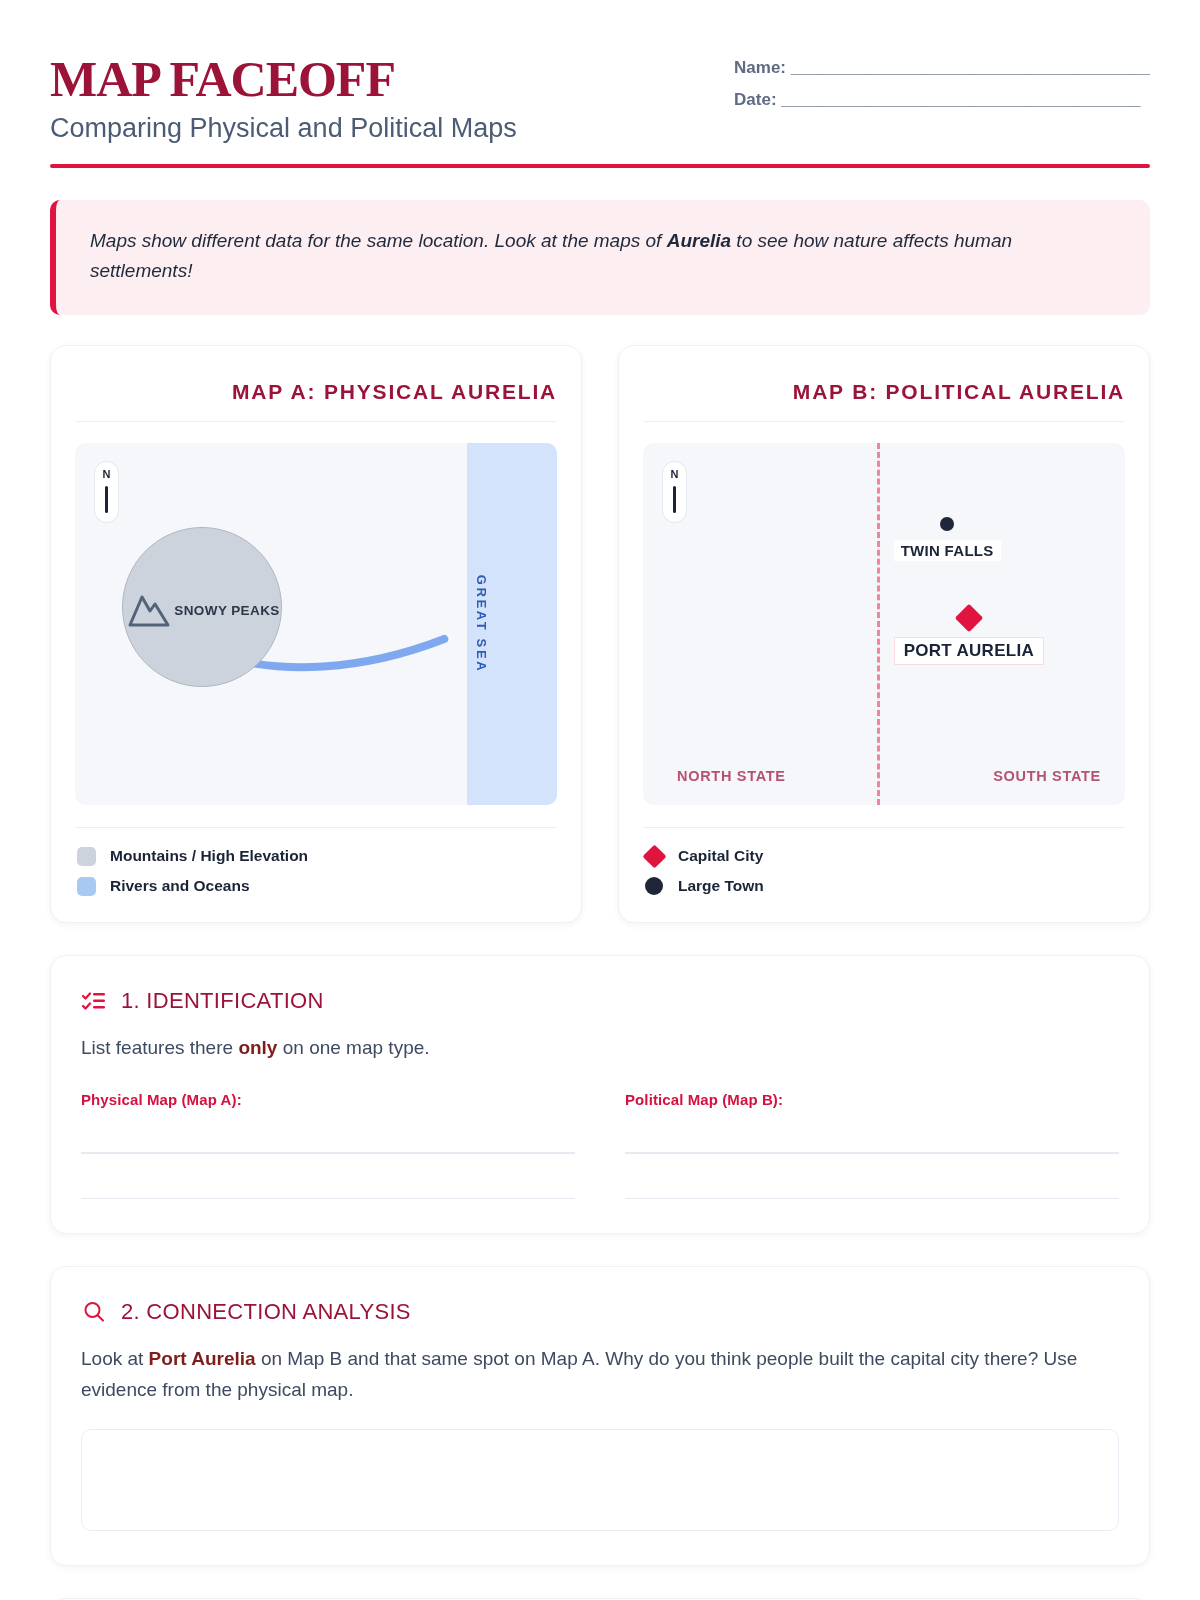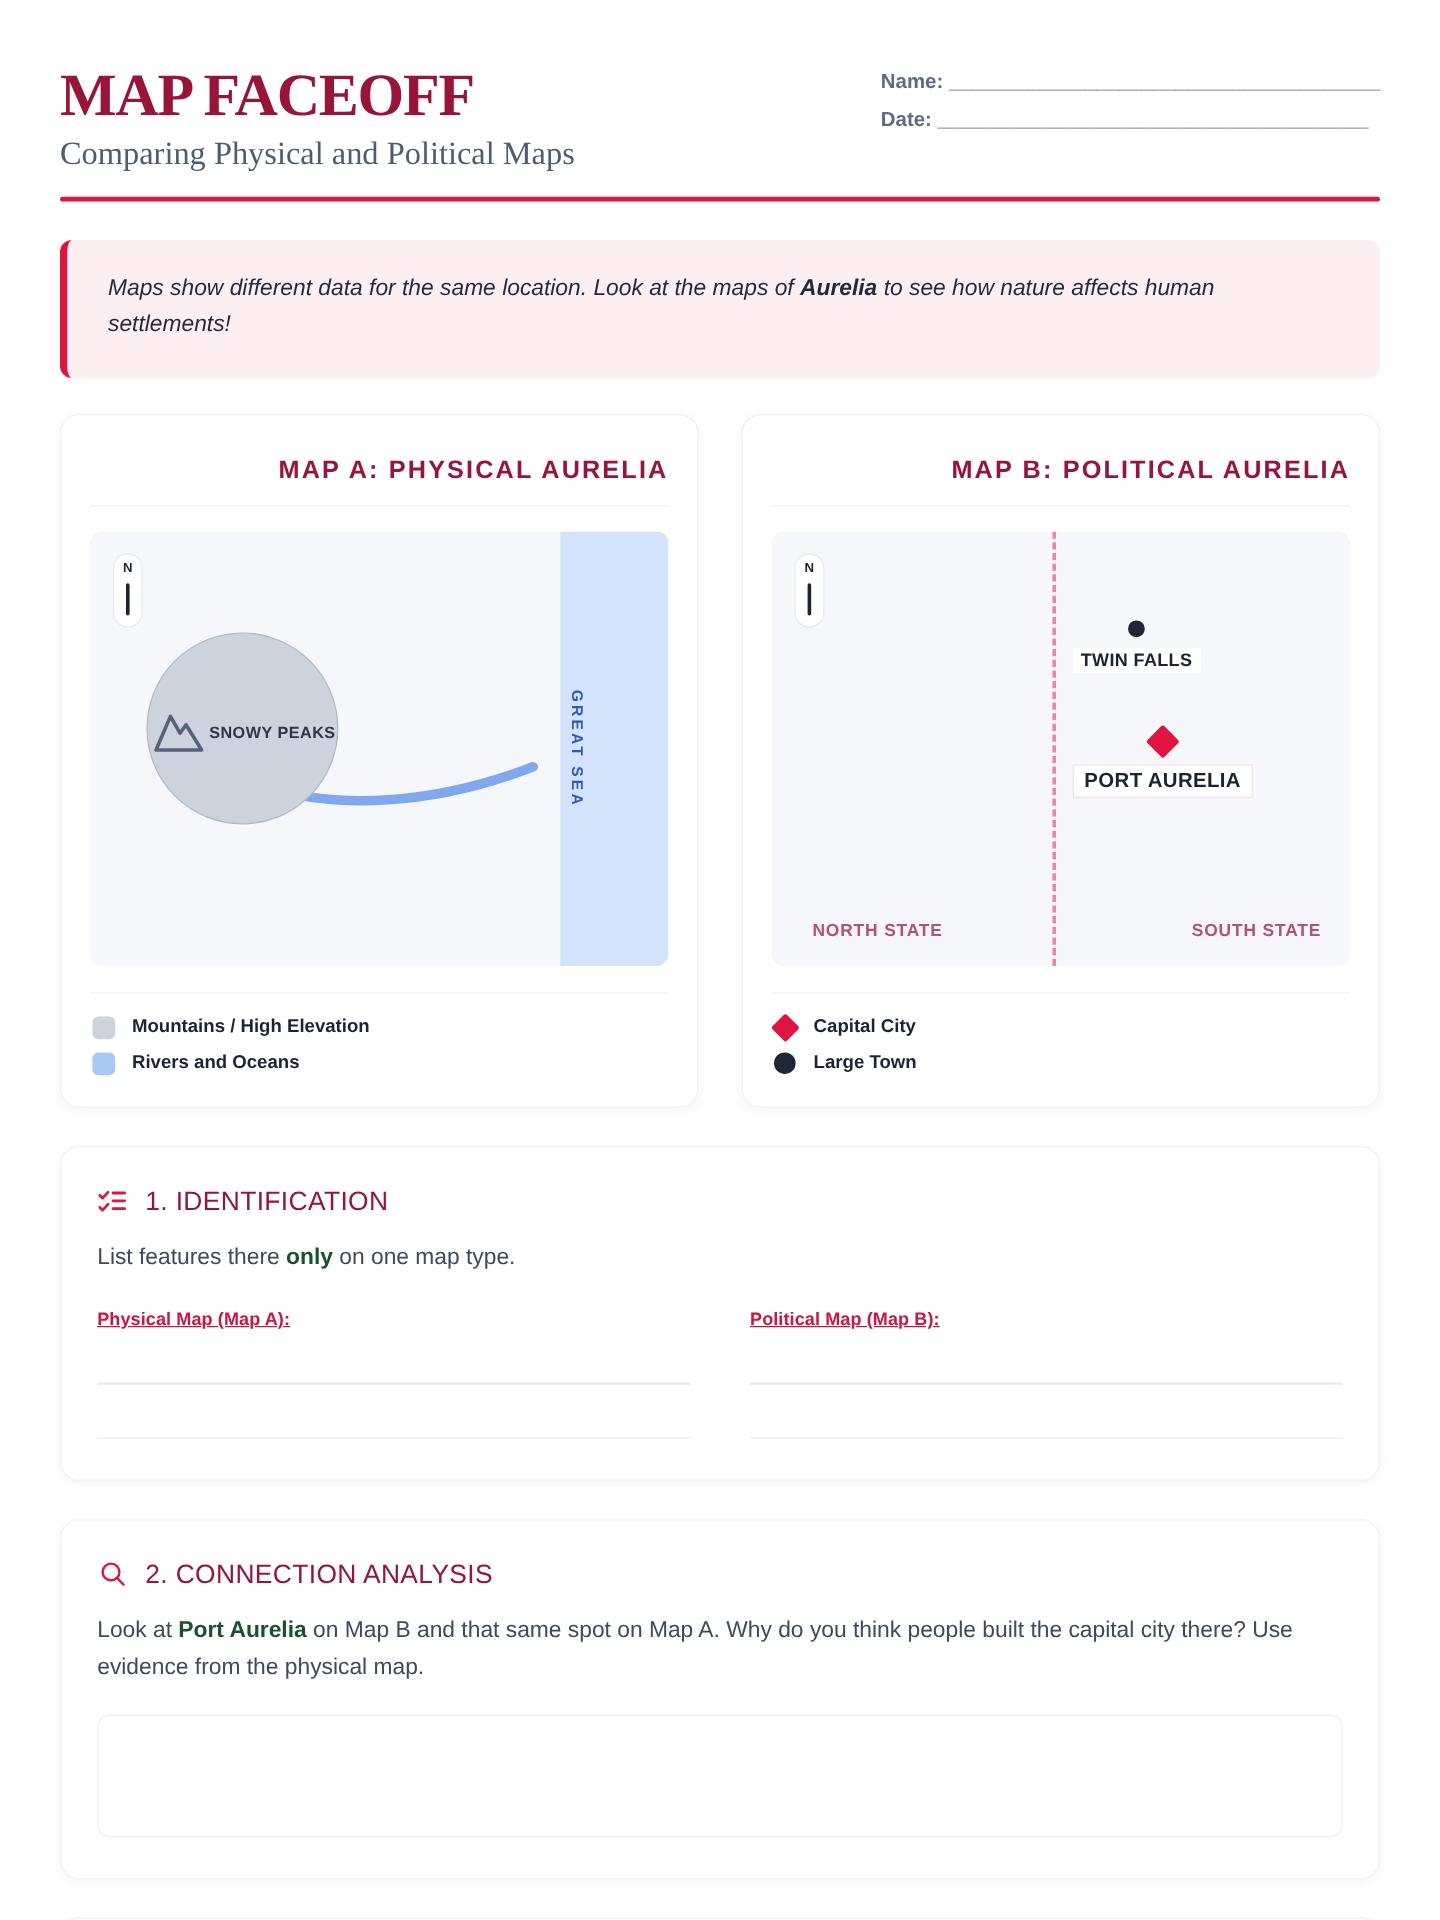--- a/index.html
+++ b/index.html
@@ -30,21 +30,21 @@
   .title-block { padding-top: 6px; }
   .worksheet-title {
     font-family: "Liberation Serif", serif;
     font-weight: bold;
     font-size: 50px;
     letter-spacing: -1px;
     color: #9b1338;
     line-height: 1.0;
   }
   .worksheet-subtitle {
-    font-family: Liberation Serif, serif;
+    font-family: Liberation Sans, sans-serif;
     font-size: 27px;
     color: #4c5c74;
     margin-top: 9px;
     letter-spacing: 0px;
   }
   .meta-block {
     padding-top: 10px;
     text-align: left;
     min-width: 395px;
   }
@@ -267,34 +267,33 @@
     font-weight: normal;
     color: #9b1338;
     letter-spacing: 0.3px;
   }
   .qprompt {
     margin-top: 19px;
     font-size: 19px;
     line-height: 1.6;
     color: #3d4a60;
   }
-  .qprompt b { color: #14532d; font-weight: bold; }
+  .qprompt b { color: #7f1d1d; font-weight: bold; }
 
   .two-col {
     display: flex;
     gap: 50px;
     margin-top: 28px;
   }
   .col { flex: 1; }
   .col-label {
     font-size: 15px;
     font-weight: bold;
     color: #d41240;
     letter-spacing: 0.1px;
-    text-decoration: underline;
   }
   .answer-line {
     height: 1.5px;
     background: #e7eaf1;
     margin-top: 44px;
   }
   .answer-line.second { margin-top: 44px; }
 
   .answer-box {
     margin-top: 24px;

